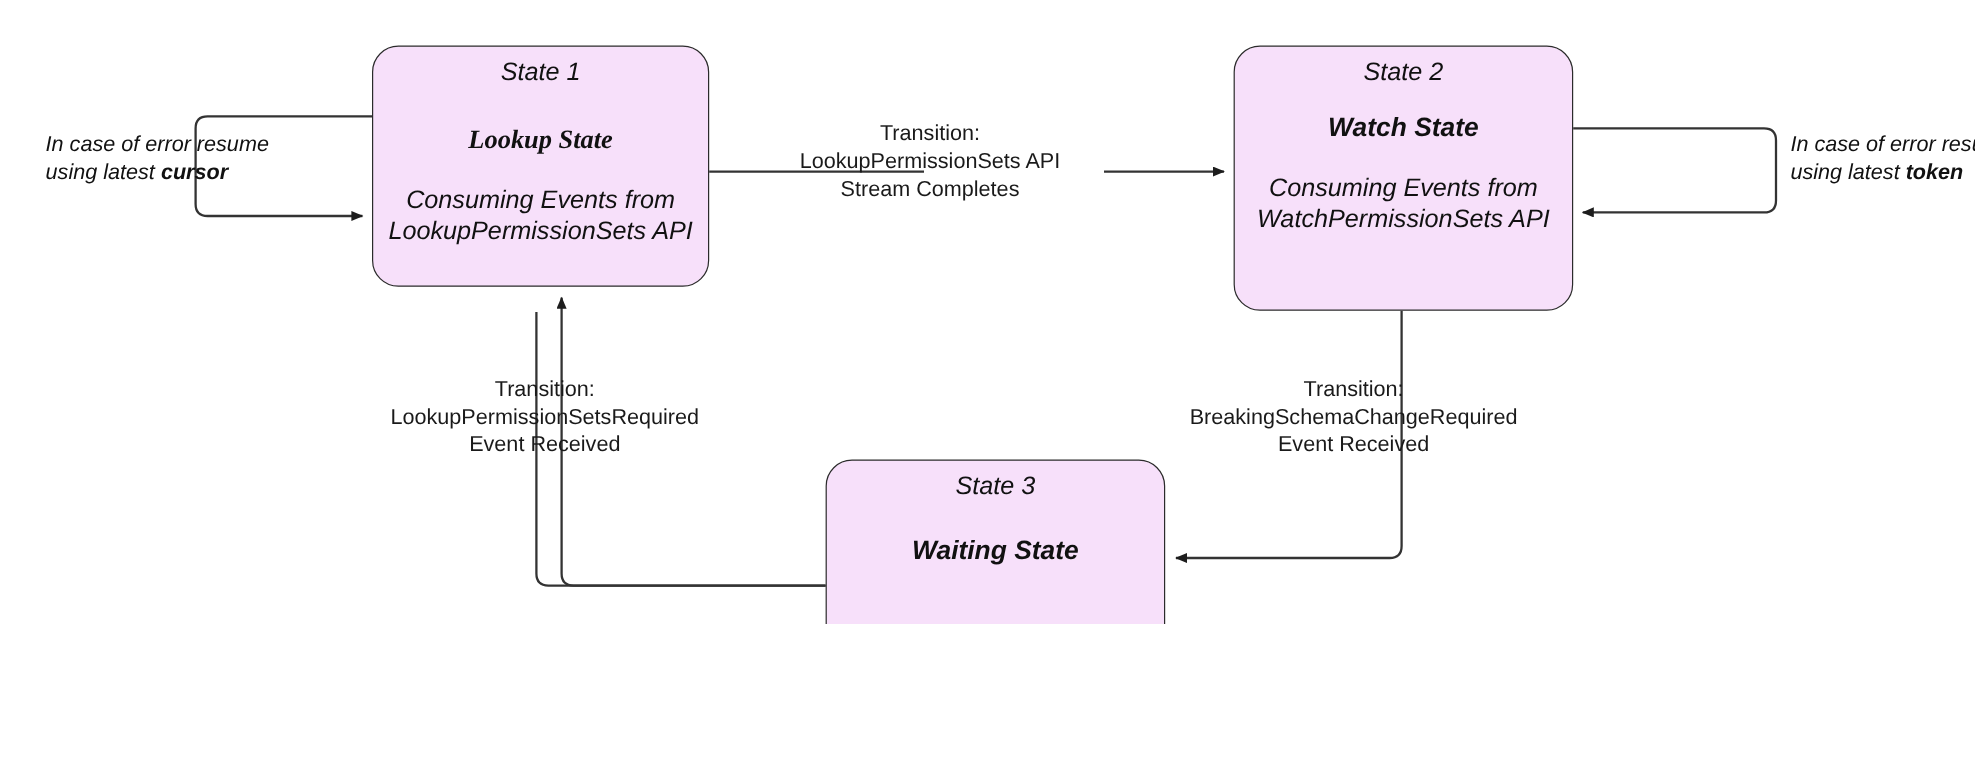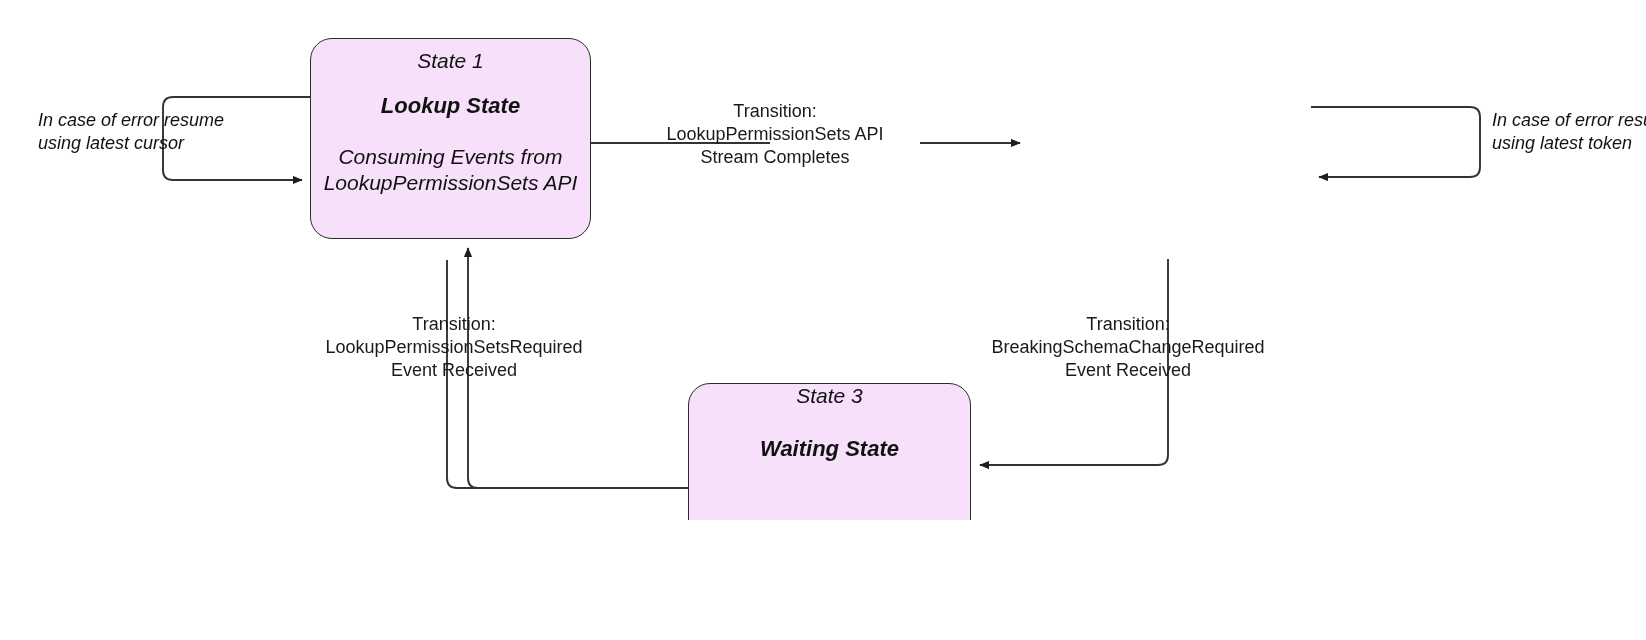--- a/index.html
+++ b/index.html
@@ -60,29 +60,29 @@
   }
   .loop-label {
     position: absolute;
     text-align: left;
     font-style: italic;
     font-size: 18px;
     line-height: 1.3;
     color: #111111;
   }
   .loop-label b {
-    font-weight: normal;
+    font-weight: bold;
     font-style: italic;
   }
   
   #state-1 { left: 310px; top: 38px;  width: 281px; height: 201px; padding-top: 10px; }
   #state-2 { left: 1028px; top: 38px; width: 283px; height: 221px; padding-top: 10px; }
-  #state-3 { left: 688px; top: 383px; width: 283px; height: 212px; padding-top: 0; }
+  #state-3 { left: 688px; top: 383px; width: 283px; height: 212px; padding-top: 10px; }
 
-  #state-1 .state-name { margin-top: 22px; }
+  #state-1 .state-name { margin-top: 32px; font-family: Liberation Serif, serif; }
   #state-1 .state-desc { margin-top: 26px; }
   #state-2 .state-name { margin-top: 22px; }
   #state-2 .state-desc { margin-top: 26px; }
   #state-3 .state-name { margin-top: 30px; }
   #state-3 .state-desc { margin-top: 26px; }
 
   
   #label-1-2 { left: 615px; top: 100px; width: 320px; }
   #label-3-1 { left: 278px; top: 313px; width: 352px; }
   #label-2-3 { left: 938px; top: 313px; width: 380px; }
@@ -127,20 +127,27 @@
   </svg>
 
   <div class="state-box" id="state-1">
     <div class="state-id">State 1</div>
     <div class="state-name">Lookup State</div>
     <div class="state-desc">Consuming Events from
 LookupPermissionSets
 API</div>
   </div>
 
+  <div class="state-box" id="state-2">
+    <div class="state-id">State 2</div>
+    <div class="state-name">Watch State</div>
+    <div class="state-desc">Consuming Events from
+WatchPermissionSets
+API</div>
+  </div>
 
   <div class="state-box" id="state-3">
     <div class="state-id">State 3</div>
     <div class="state-name">Waiting State</div>
   </div>
 
   <div class="edge-label" id="label-1-2">Transition:
 LookupPermissionSets API
 Stream Completes</div>
 

